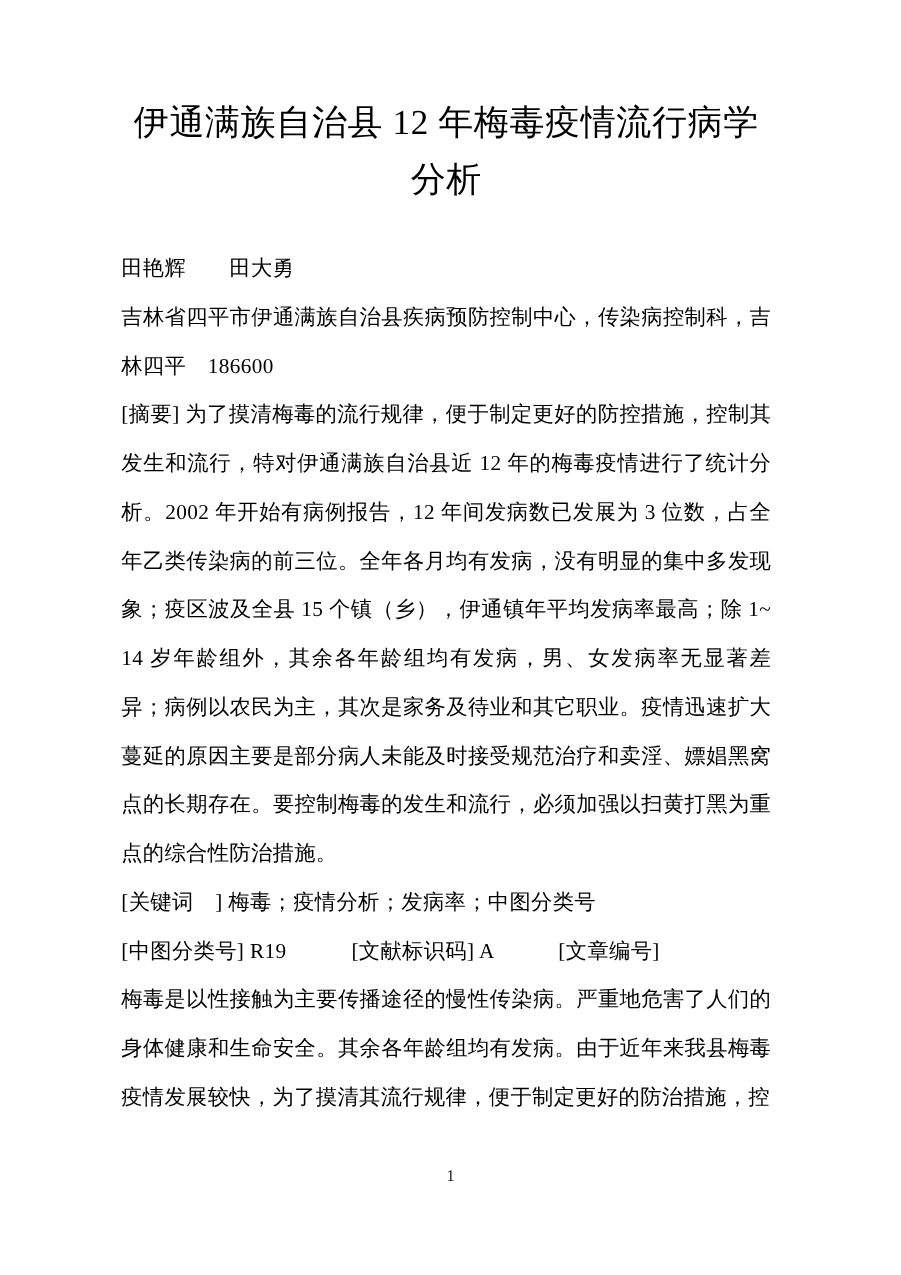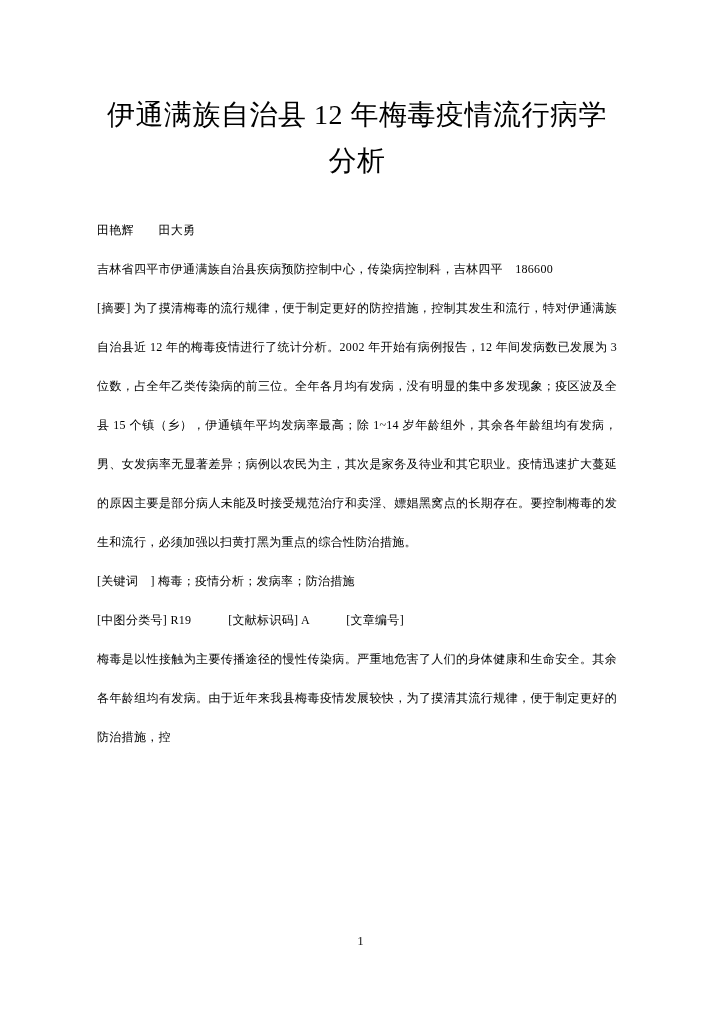--- a/index.html
+++ b/index.html
@@ -18,25 +18,25 @@
     box-sizing: border-box;
   }
   .content {
     padding: 76px 104px 0 97px;
   }
   .title {
     font-size: 28px;
     line-height: 46px;
     font-weight: normal;
     text-align: center;
-    margin: 16px 0 27px 0;
+    margin: 0 0 27px 0;
     letter-spacing: 0.5px;
   }
   .para {
-    font-size: 12px;
+    font-size: 17px;
     line-height: 39px;
     text-align: justify;
     margin: 0;
     letter-spacing: 0.3px;
     word-break: break-all;
   }
   .authors {
     text-align: left;
   }
   .footer-pagenum {
@@ -56,21 +56,21 @@
 <div class="page">
   <div class="content">
     <h1 class="title">伊通满族自治县 12 年梅毒疫情流行病学分析</h1>
 
     <p class="para authors">田艳辉　　田大勇</p>
 
     <p class="para">吉林省四平市伊通满族自治县疾病预防控制中心，传染病控制科，吉林四平　186600</p>
 
     <p class="para">[摘要] 为了摸清梅毒的流行规律，便于制定更好的防控措施，控制其发生和流行，特对伊通满族自治县近 12 年的梅毒疫情进行了统计分析。2002 年开始有病例报告，12 年间发病数已发展为 3 位数，占全年乙类传染病的前三位。全年各月均有发病，没有明显的集中多发现象；疫区波及全县 15 个镇（乡），伊通镇年平均发病率最高；除 1~14 岁年龄组外，其余各年龄组均有发病，男、女发病率无显著差异；病例以农民为主，其次是家务及待业和其它职业。疫情迅速扩大蔓延的原因主要是部分病人未能及时接受规范治疗和卖淫、嫖娼黑窝点的长期存在。要控制梅毒的发生和流行，必须加强以扫黄打黑为重点的综合性防治措施。</p>
 
-    <p class="para">[关键词　] 梅毒；疫情分析；发病率；防治措施</p>
+    <p class="para">[关键词　] 梅毒；疫情分析；发病率；中图分类号</p>
 
     <p class="para">[中图分类号] R19　　　[文献标识码] A　　　[文章编号]</p>
 
 
     <p class="para">梅毒是以性接触为主要传播途径的慢性传染病。严重地危害了人们的身体健康和生命安全。其余各年龄组均有发病。由于近年来我县梅毒疫情发展较快，为了摸清其流行规律，便于制定更好的防治措施，控</p>
   </div>
 
   <div class="footer-pagenum">1</div>
 </div>
 

